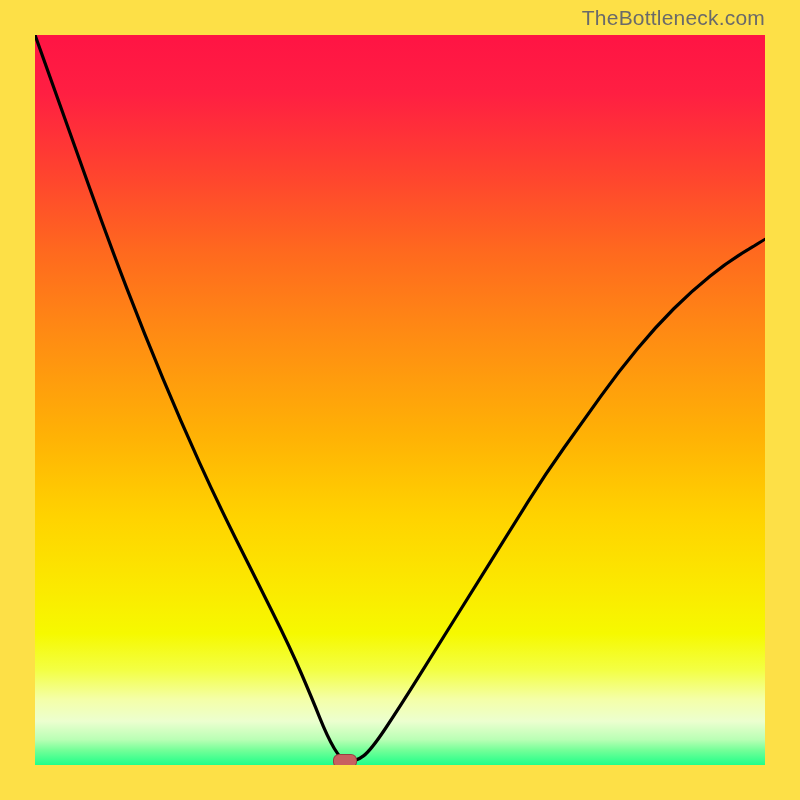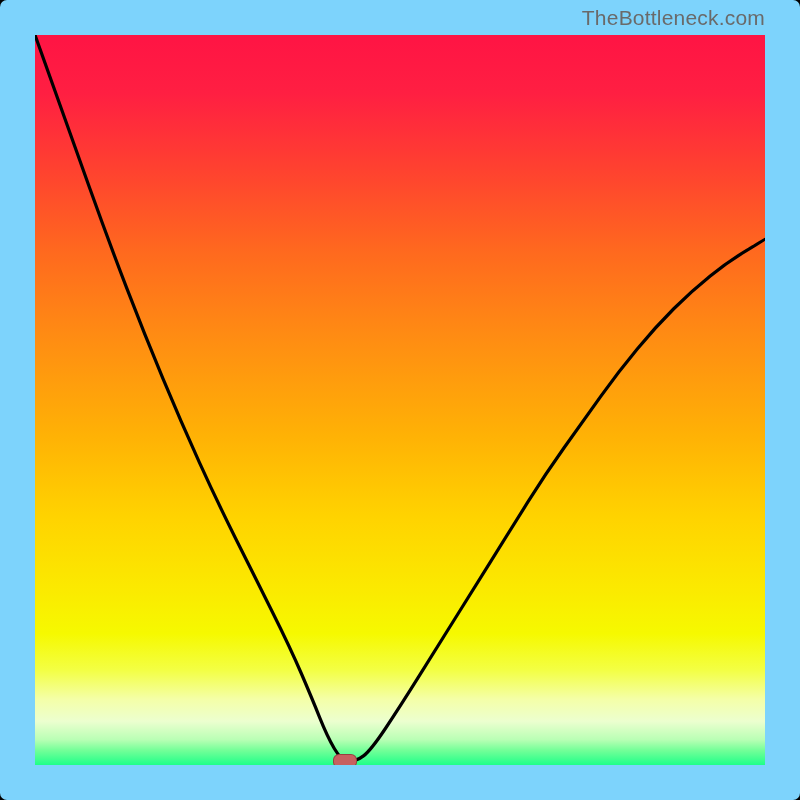--- a/index.html
+++ b/index.html
@@ -9,22 +9,21 @@
     height: 800px;
     background: #000;
     overflow: hidden;
     font-family: Arial, Helvetica, sans-serif;
   }
   .frame {
     position: absolute;
     top: 0; left: 0;
     width: 800px;
     height: 800px;
-    background: #7dd3fc;
-    border-radius: 7px;
+    background: #fde047;
   }
   .plot-area {
     position: absolute;
     top: 35px;
     left: 35px;
     width: 730px;
     height: 730px;
     overflow: hidden;
   }
   .gradient-main {

